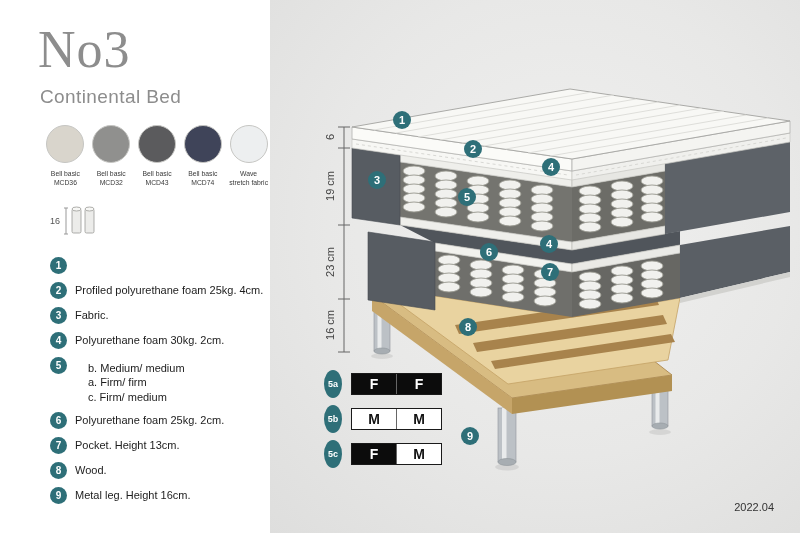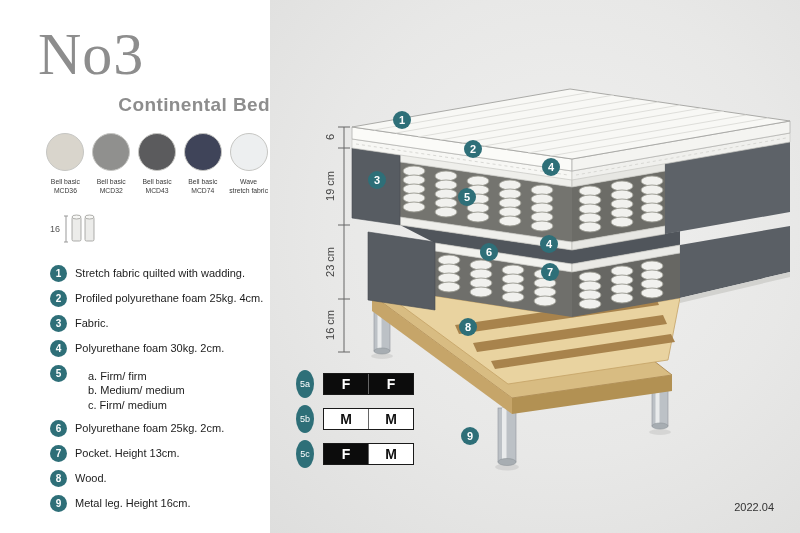--- a/index.html
+++ b/index.html
@@ -2,22 +2,22 @@
 <html><head>
 <meta charset="utf-8">
 <style>
   html,body { margin:0; padding:0; background:#fff; }
   .stage { position:relative; width:800px; height:533px; overflow:hidden;
            font-family:"Liberation Sans", sans-serif; background:#fff; }
 
   
   .left { position:absolute; left:0; top:0; width:270px; height:533px; background:#fff; }
   .title { margin:24px 0 0 38px; font-family:"Liberation Serif", serif; font-weight:400;
-           font-size:60px; color:#8d8d8d; letter-spacing:1px; line-height:1; }
-  .subtitle { margin:10px 0 0 40px; font-weight:700; font-size:19px; color:#8d8d8d; letter-spacing:.4px;text-align:right; }
+           font-size:52px; color:#8d8d8d; letter-spacing:1px; line-height:1; }
+  .subtitle { margin:10px 0 0 40px; font-weight:400; font-size:19px; color:#8d8d8d; letter-spacing:.4px; }
 
   .swatches { display:flex; gap:3px; margin:16px 0 0 44px; }
   .sw { width:44px; text-align:center; }
   .swl { margin-top:2px; font-size:6.8px; line-height:8.5px; color:#3a3a3a; }
 
   .legicon { margin:14px 0 0 48px; }
 
   .legend { list-style:none; margin:12px 0 0 50px; padding:0; width:214px; }
   .legend li { display:flex; gap:8px; align-items:flex-start; margin-bottom:8px; }
   .lbadge { width:17px; height:17px; border-radius:50%; background:#2e6f78; color:#fff;
@@ -35,21 +35,21 @@
   .bdg circle { fill:#2e6f78; }
   .bdg text { fill:#fff; font-weight:bold; font-size:11px; text-anchor:middle;
               font-family:"Liberation Sans", sans-serif; }
   .meas { font-size:11px; fill:#444; text-anchor:middle; font-family:"Liberation Sans", sans-serif; }
   .ruler { stroke:#666; stroke-width:1; }
   .coil ellipse { fill:#f1f1ee; stroke:#97978f; stroke-width:.9; }
 
   .firmness { position:absolute; left:26px; top:370px; display:flex; flex-direction:column; gap:7px; }
   .frow { display:flex; align-items:center; gap:9px; }
   .fbadge { width:18px; height:28px; border-radius:50%; background:#2e6f78; color:#fff;
-            font-size:9px; font-weight:normal; display:flex; align-items:center; justify-content:center; }
+            font-size:9px; font-weight:bold; display:flex; align-items:center; justify-content:center;margin-left:28px; }
   .fbox { display:flex; border:1px solid #1a1a1a; background:#fff; }
   .fcell { width:44px; height:20px; display:flex; align-items:center; justify-content:center;
            font-weight:bold; font-size:14px; }
   .fcell + .fcell { border-left:1px solid #666; }
   .fcell[data-style="dark"] { background:#0c0c0c; color:#fff; }
   .fcell[data-style="light"] { background:#fff; color:#111; }
 
   .version { position:absolute; right:26px; bottom:20px; font-size:11px; color:#333;margin-left:12px; }
 </style>
 </head>
@@ -116,40 +116,39 @@
         <rect x="24" y="8" width="9" height="24" rx="1.5" fill="#ececea" stroke="#9a9a97" stroke-width=".8"></rect>
         <ellipse cx="28.5" cy="8" rx="4.5" ry="2" fill="#f7f7f5" stroke="#9a9a97" stroke-width=".8"></ellipse>
         <rect x="37" y="8" width="9" height="24" rx="1.5" fill="#ececea" stroke="#9a9a97" stroke-width=".8"></rect>
         <ellipse cx="41.5" cy="8" rx="4.5" ry="2" fill="#f7f7f5" stroke="#9a9a97" stroke-width=".8"></ellipse>
       </svg>
     </div>
 
     <ol class="legend">
       <li>
         <span class="lbadge">1</span>
-        <div class="ltext">Stretch fabric quilted with wadding.</div>
       </li>
       <li>
         <span class="lbadge">2</span>
         <div class="ltext">Profiled polyurethane foam 25kg. 4cm.</div>
       </li>
       <li>
         <span class="lbadge">3</span>
         <div class="ltext">Fabric.</div>
       </li>
       <li>
         <span class="lbadge">4</span>
         <div class="ltext">Polyurethane foam 30kg. 2cm.</div>
       </li>
       <li>
         <span class="lbadge">5</span>
         <div class="ltext">
           <div class="opts">
+            <div>b. Medium/ medium</div>
             <div>a. Firm/ firm</div>
-            <div>b. Medium/ medium</div>
             <div>c. Firm/ medium</div>
           </div>
         </div>
       </li>
       <li>
         <span class="lbadge">6</span>
         <div class="ltext">Polyurethane foam 25kg. 2cm.</div>
       </li>
       <li>
         <span class="lbadge">7</span>

